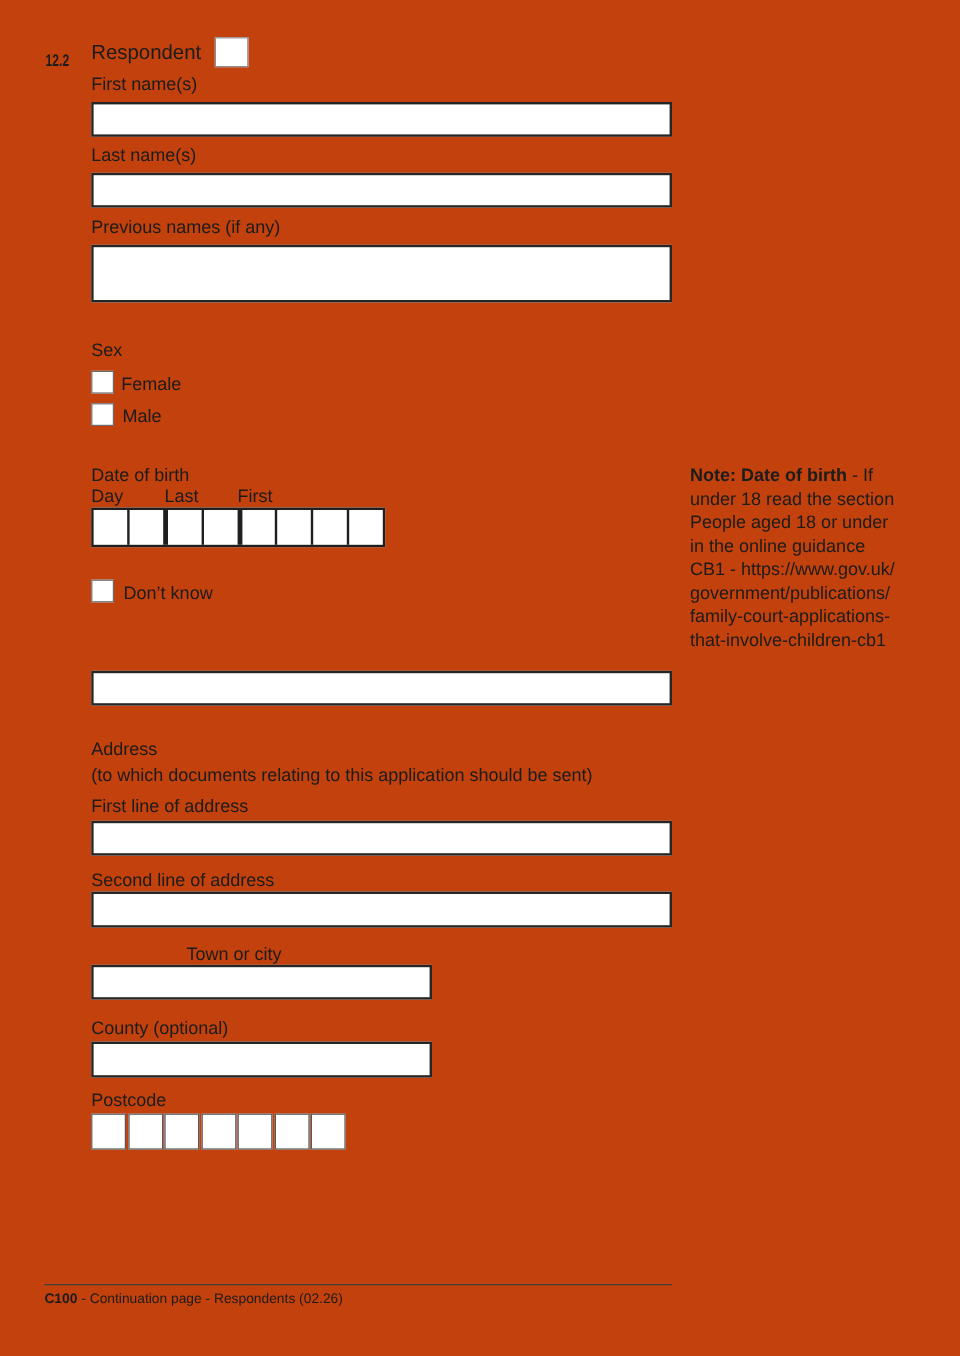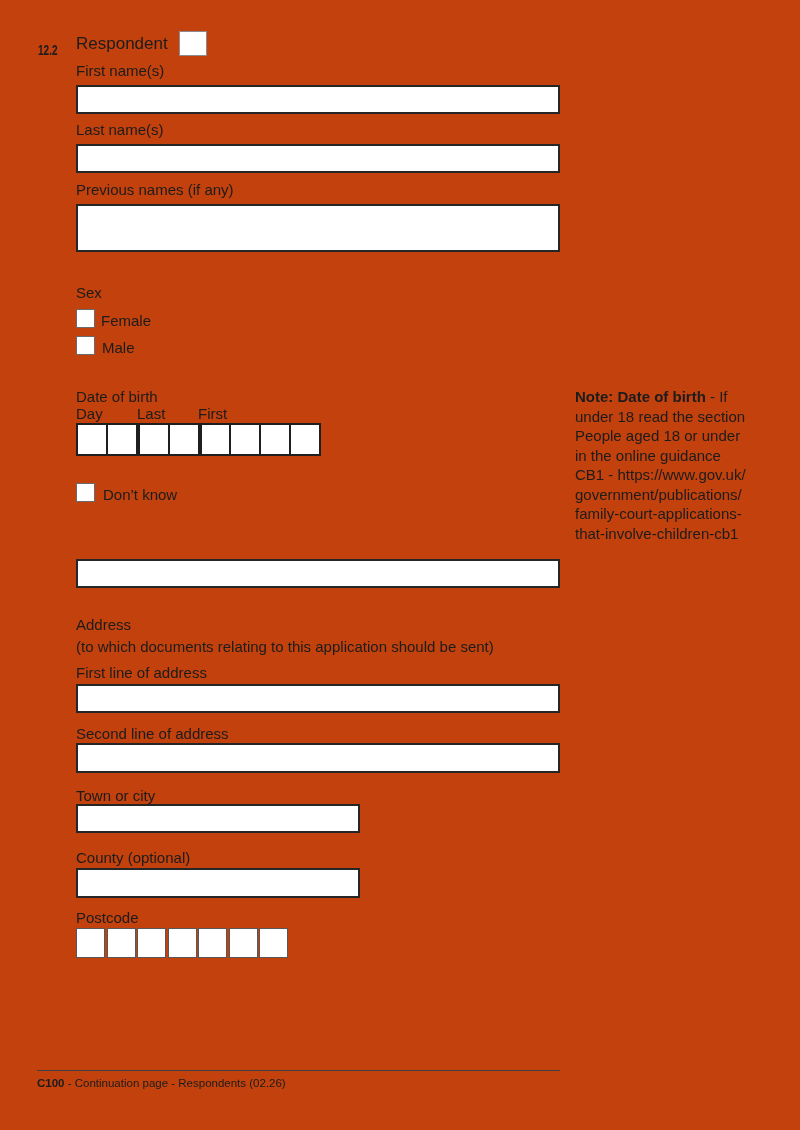--- a/index.html
+++ b/index.html
@@ -10,21 +10,21 @@
   .heading { position:absolute; font-size:17px; font-weight:normal; white-space:nowrap; }
   .item-number { position:absolute; font-size:14px; font-weight:bold; transform:scaleX(.72); transform-origin:0 50%; }
   .resp-box { position:absolute; width:28px; height:25px; border:1.5px solid #8c8c8c; background:#fff; }
   input.box, textarea.box {
     position:absolute; border:2px solid #262626; background:#fff;
     padding:2px 6px; font:15px "Liberation Sans", sans-serif; color:#1c1c1c;
     outline:none; border-radius:0; resize:none;
   }
   .checkbox { position:absolute; width:19px; height:19px; border:1.5px solid #6a6a6a; background:#fff; cursor:pointer; }
   .dmy { position:absolute; font-size:15px; border-bottom:1.5px solid #242424; padding-bottom:17px; }
-  .underlined-label { border-bottom:1.5px solid #2a2a2a; padding-bottom:11px; white-space:nowrap; }
+  .underlined-label { border-bottom:1.5px solid #2a2a2a; padding-bottom:11px; white-space:nowrap;text-align:center; }
   .dob-row { position:absolute; display:flex; border:2px solid #1f1f1f; background:#fff; }
   .dob-cell { flex:1; cursor:text; }
   .dob-cell + .dob-cell { border-left:2px solid #1f1f1f; }
   .dob-cell.group-start { border-left-width:4px; }
   .pc-row { position:absolute; display:flex; gap:1.5px; }
   .pc-cell { width:29px; height:30px; border:1.5px solid #585858; background:#fff; cursor:text; }
   .note { position:absolute; left:575px; top:387px; width:232px; font-size:15px; line-height:19.5px; }
   .note-line { white-space:nowrap; }
   .note-line b { font-weight:bold; }
   .note-link { color:#1c1c1c; cursor:pointer; }

